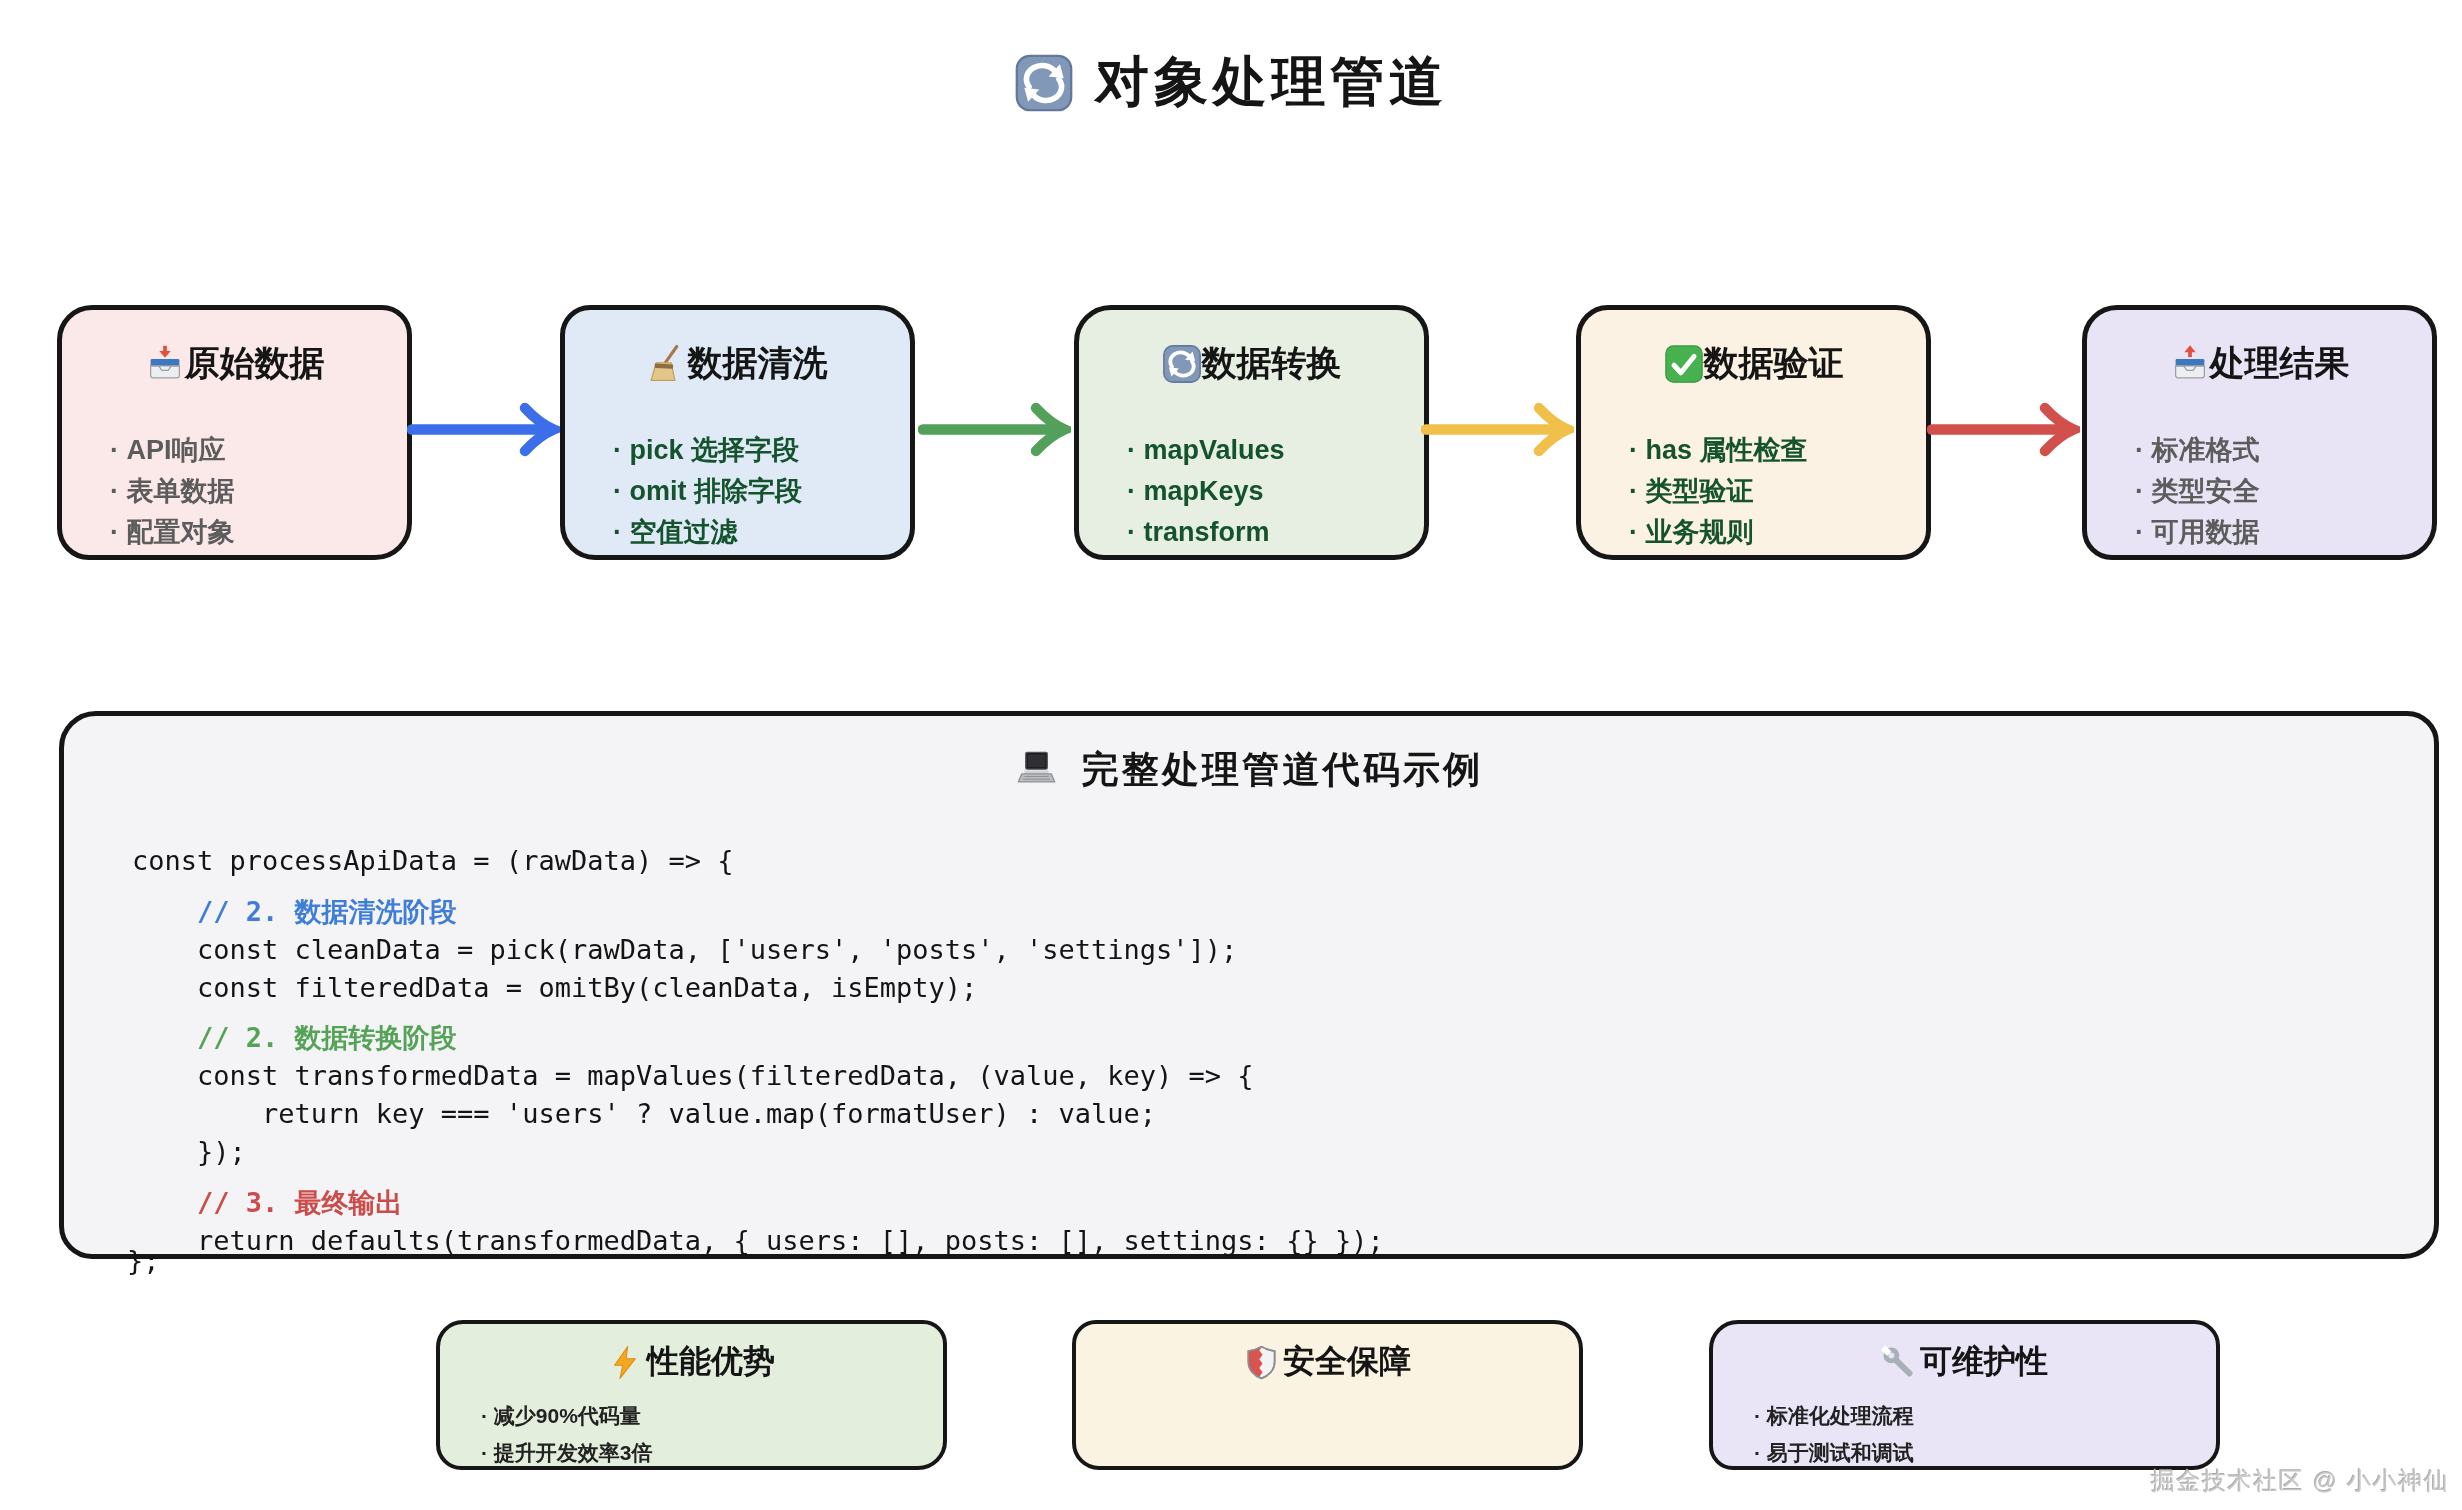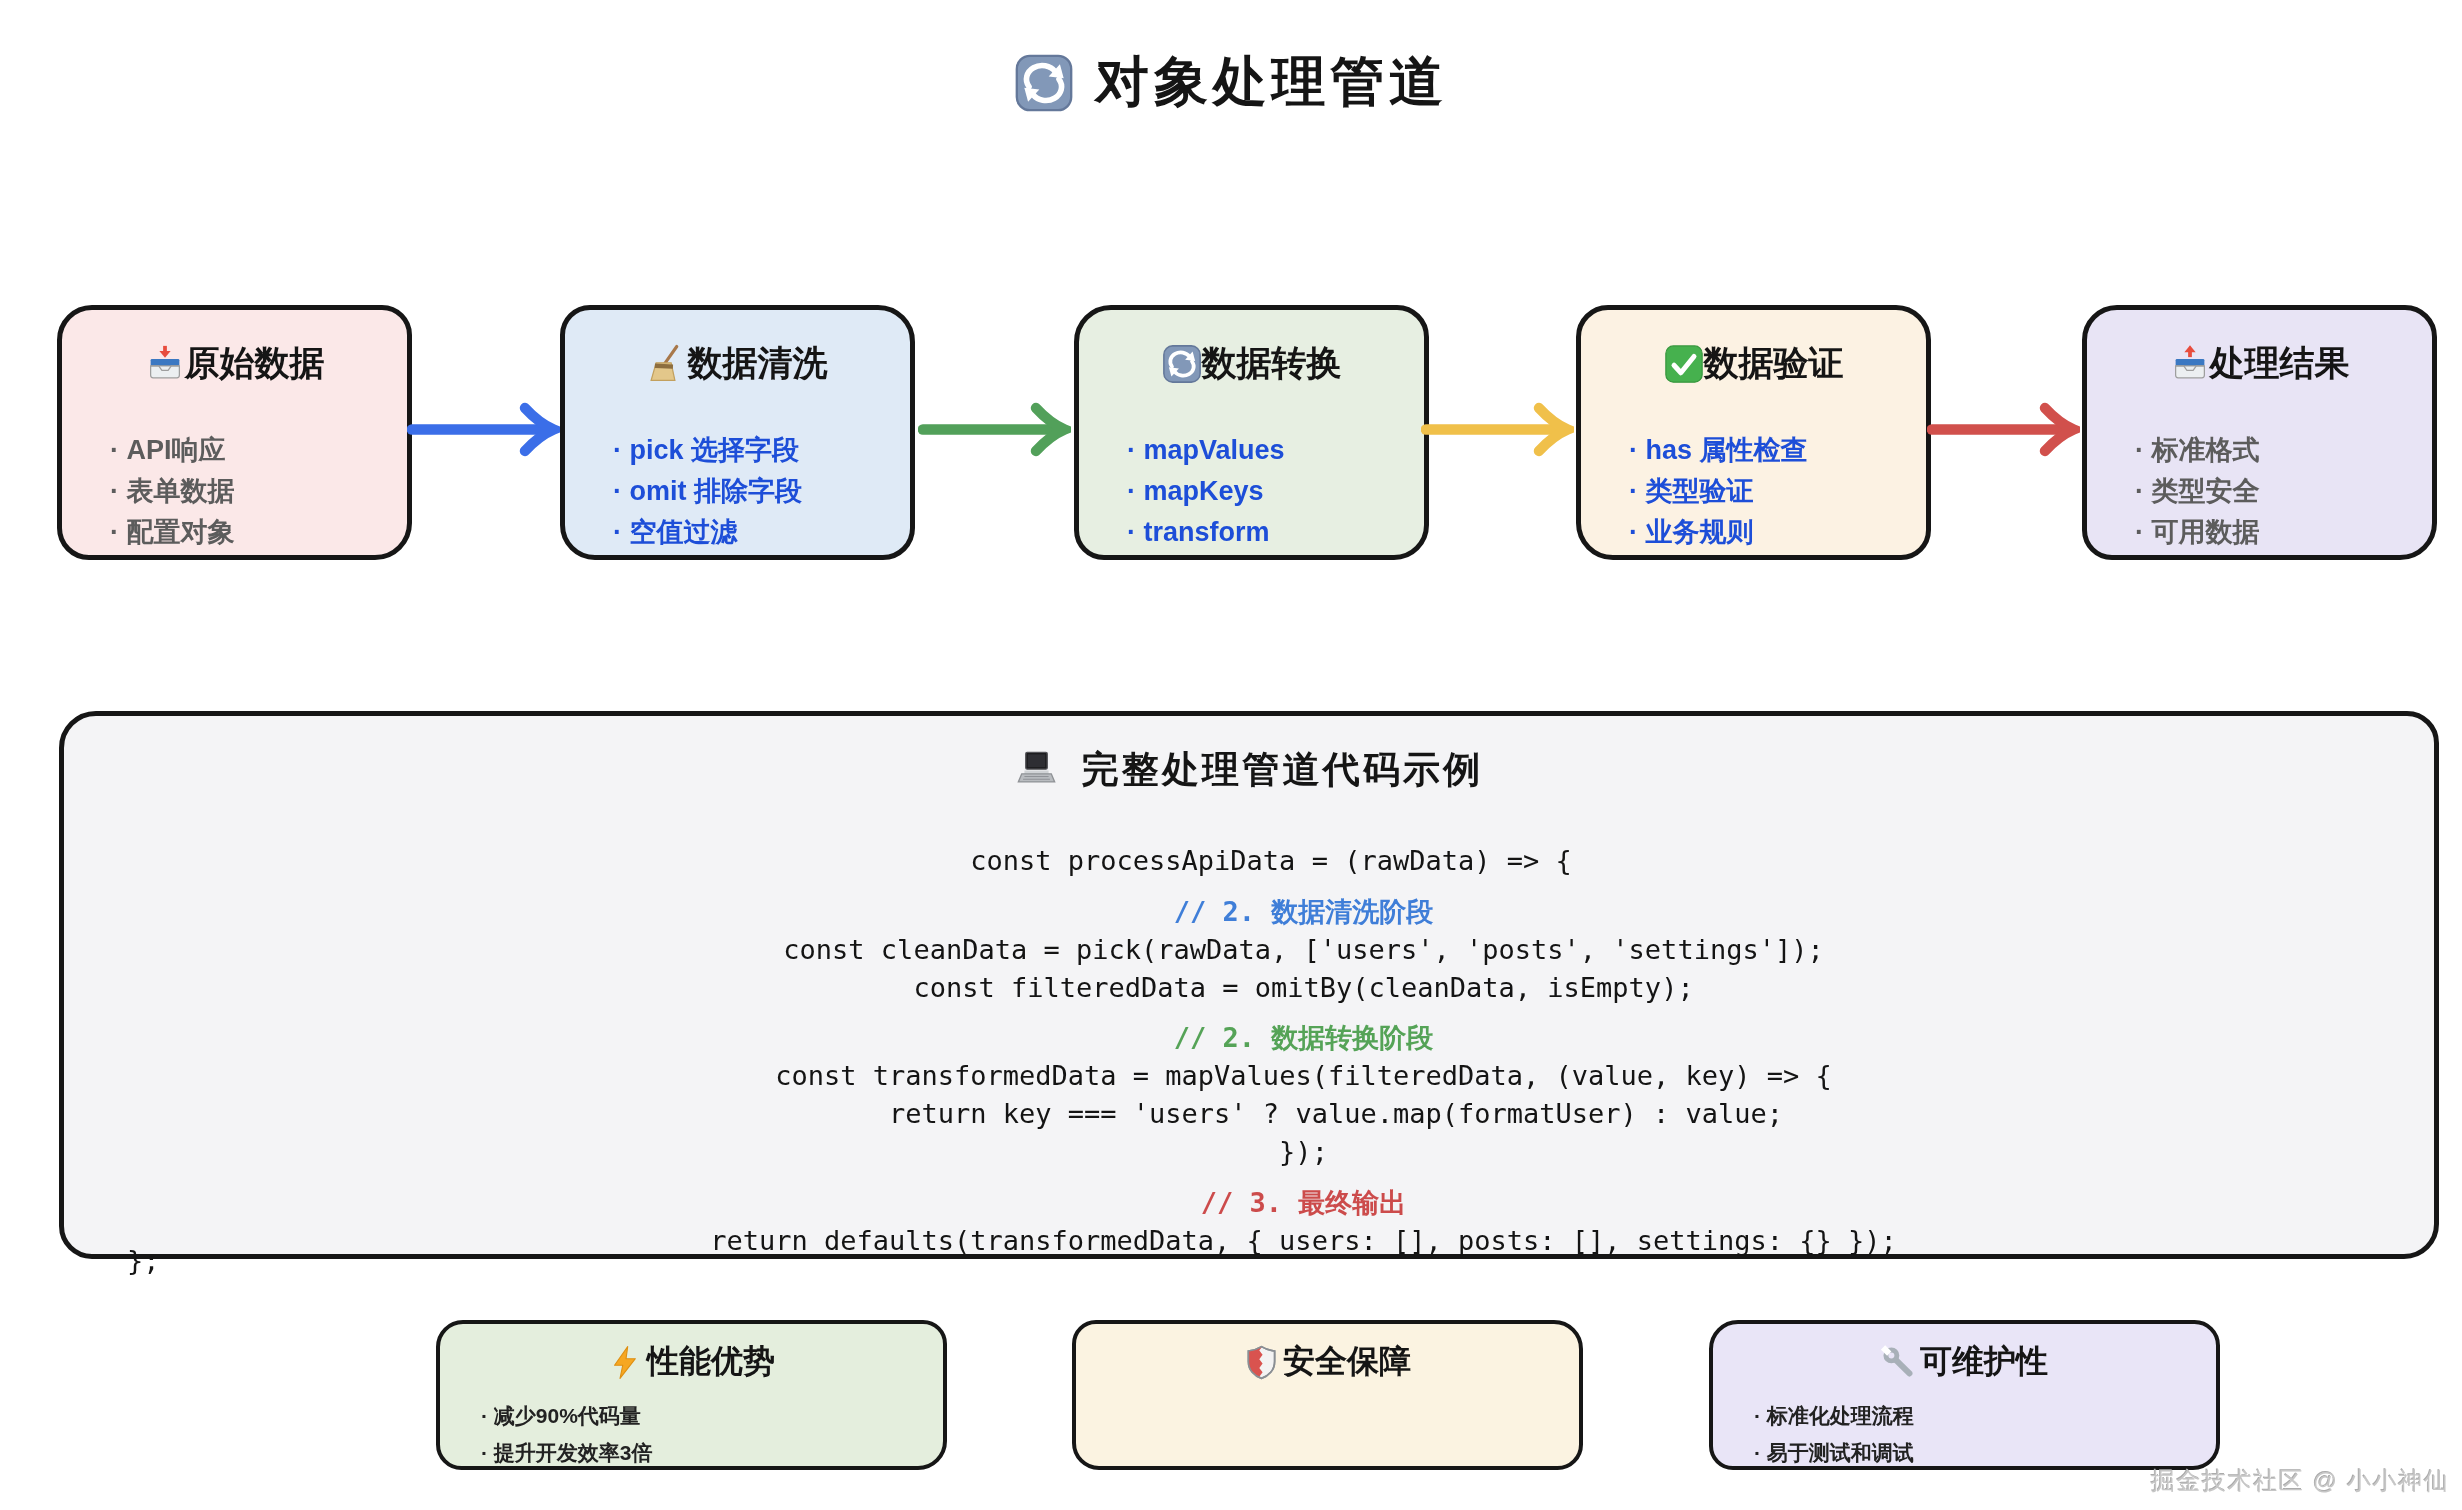--- a/index.html
+++ b/index.html
@@ -32,21 +32,21 @@
   .fb2 { left:560px; background:#dfeaf6; border-radius:30px 37px 32px 35px; }
   .fb3 { left:1074px;background:#e7efe2; border-radius:37px 32px 35px 30px; }
   .fb4 { left:1576px;background:#fcf2e3; border-radius:32px 35px 30px 37px; }
   .fb5 { left:2082px;background:#e8e4f5; border-radius:35px 32px 37px 30px; }
   .fb-head {
     display:flex; align-items:center; justify-content:center; gap:0;
     font-size:35px; font-weight:700;
   }
   .icon-md { width:40px; height:40px; }
   .fb-items { list-style:none; margin-top:43px; padding-left:21px; }
-  .fb-items li { font-size:27px; line-height:41px; font-weight:600; color:#1d4ed8; }
+  .fb-items li { font-size:27px; line-height:41px; font-weight:600; color:#14532d; }
   .fb-items li::before { content:"·  "; font-weight:700; }
   .fb1 .fb-items li, .fb5 .fb-items li { color:#5c5c5c; }
 
   
   .flow-arrow { position:absolute; top:396px; width:153px; height:67px; }
   .ar1 { left:407px;  }
   .ar2 { left:918px; }
   .ar3 { left:1421px; }
   .ar4 { left:1927px; }
 
@@ -61,21 +61,21 @@
     margin-top:29px;
     display:flex; align-items:center; justify-content:center; gap:24px;
     font-size:37px; font-weight:700; letter-spacing:3.2px;
   }
   .icon-code { width:43px; height:43px; }
   .code-body {
     position:absolute; left:68px; top:126px; right:24px;
     font-family:"DejaVu Sans Mono", monospace;
     font-size:27px; color:#141414;
   }
-  .cl { white-space:pre; line-height:38px;text-align:center; }
+  .cl { white-space:pre; line-height:38px; }
   .cmt { margin-top:12.7px; font-weight:600; }
   .c-blue  { color:#3f7ed8; }
   .c-green { color:#55a357; }
   .c-red   { color:#cc4b4b; }
   .code-closing {
     position:absolute; left:127px; top:1242px; z-index:4;
     font-family:"DejaVu Sans Mono", monospace;
     font-size:27px; color:#141414; line-height:38px;
   }
 

